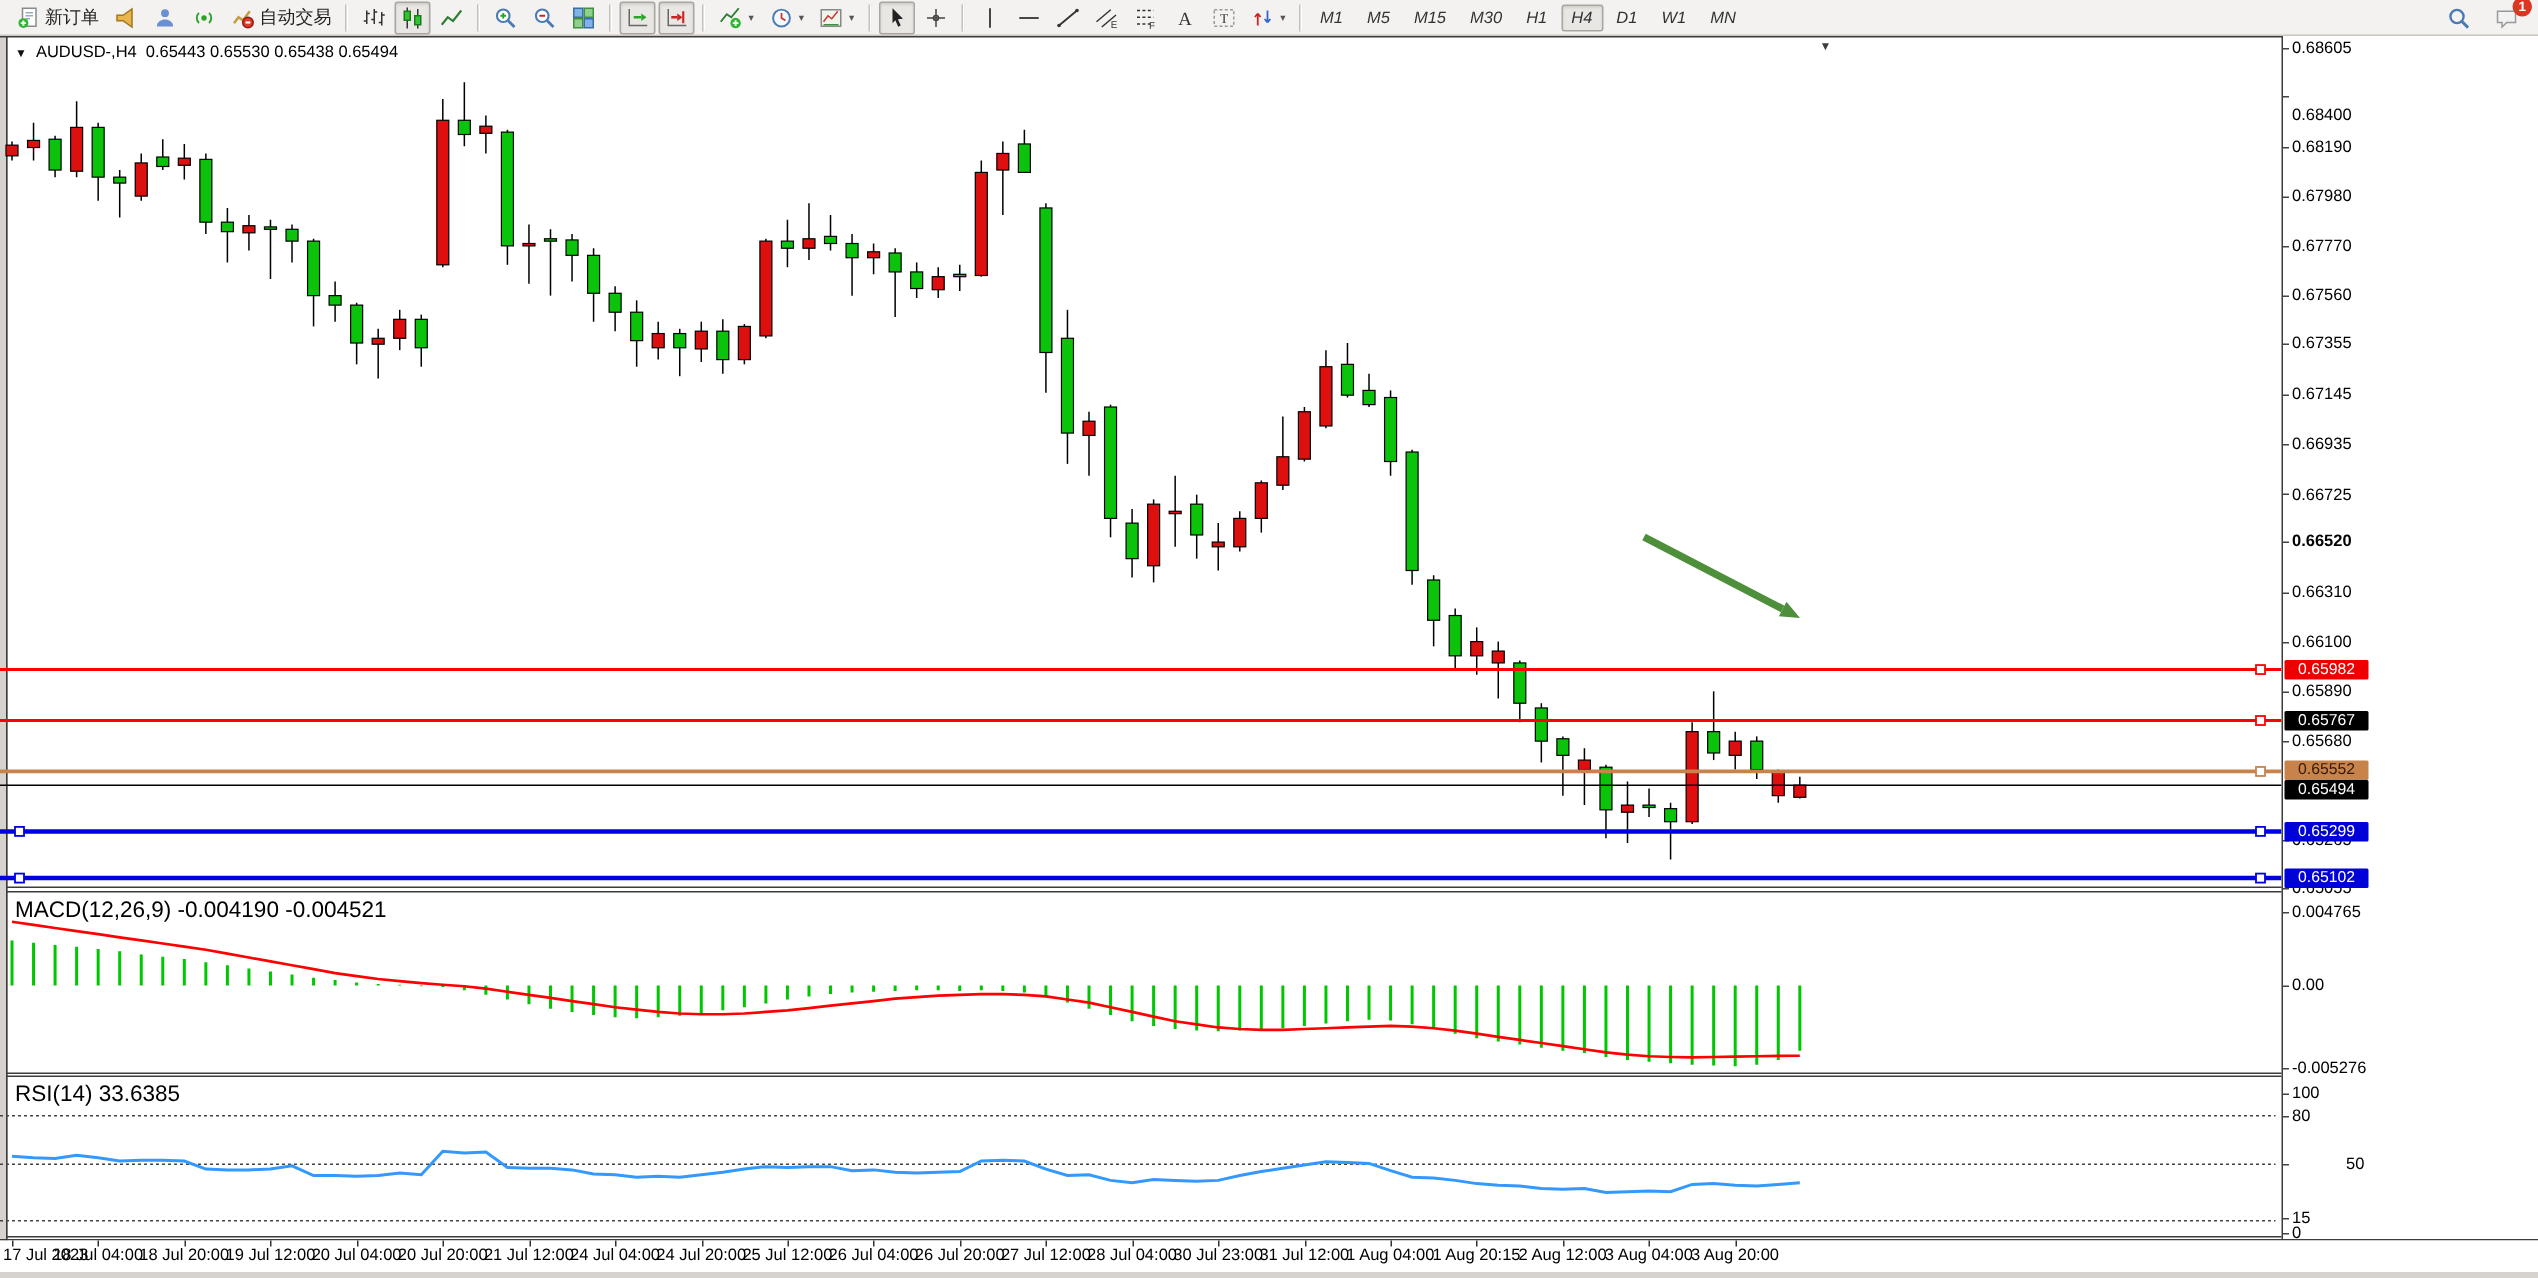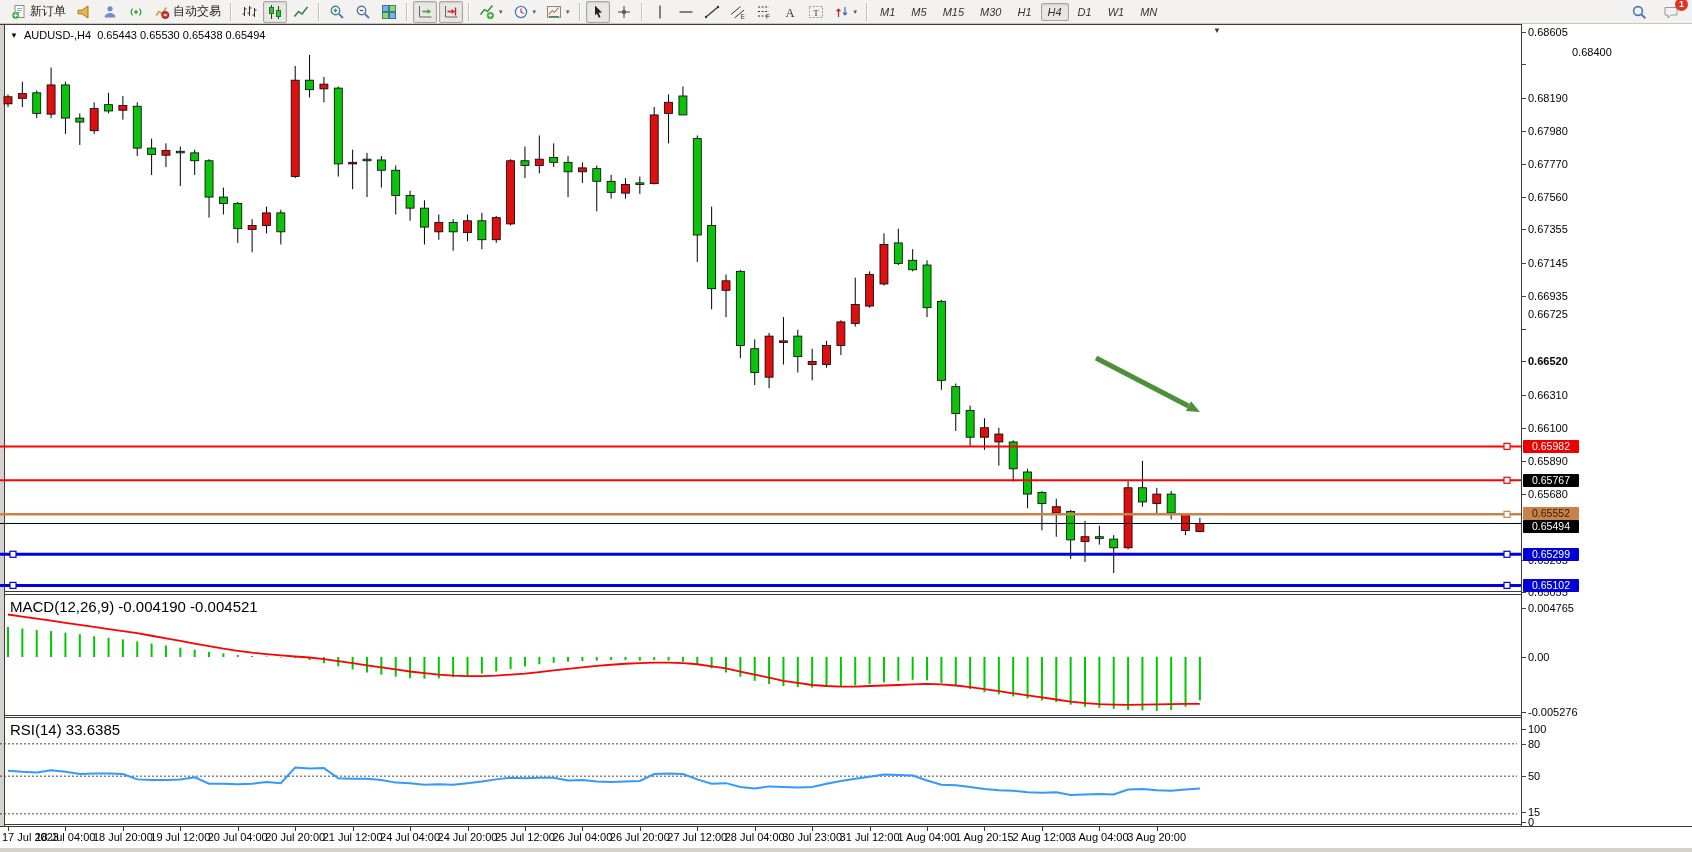--- a/index.html
+++ b/index.html
@@ -725,37 +725,37 @@
   </div>
 
   <div class="shift-marker">▼</div>
 
   <div class="ind-label" style="left:10px;top:598px;">MACD(12,26,9) -0.004190 -0.004521</div>
   <div class="ind-label" style="left:10px;top:721px;">RSI(14) 33.6385</div>
 
   <div class="axis-col">
       <div class="ptick" style="top: 2px;">0.68605</div>
       <div class="ptickdash" style="top: 8px;"></div>
-      <div class="ptick" style="top: 22px; margin-left: 44px;">0.68400</div>
+      <div class="ptick" style="top: 47px;">0.68400</div>
       <div class="ptickdash" style="top: 40.3855px;"></div>
       <div class="ptick" style="top: 67.5608px;">0.68190</div>
       <div class="ptickdash" style="top: 73.5608px;"></div>
       <div class="ptick" style="top: 100.736px;">0.67980</div>
       <div class="ptickdash" style="top: 106.736px;"></div>
       <div class="ptick" style="top: 133.912px;">0.67770</div>
       <div class="ptickdash" style="top: 139.912px;"></div>
       <div class="ptick" style="top: 167.087px;">0.67560</div>
       <div class="ptickdash" style="top: 173.087px;"></div>
       <div class="ptick" style="top: 199.472px;">0.67355</div>
       <div class="ptickdash" style="top: 205.472px;"></div>
       <div class="ptick" style="top: 232.648px;">0.67145</div>
       <div class="ptickdash" style="top: 238.648px;"></div>
       <div class="ptick" style="top: 265.823px;">0.66935</div>
       <div class="ptickdash" style="top: 271.823px;"></div>
-      <div class="ptick" style="top: 284px; text-align: center;">0.66725</div>
+      <div class="ptick" style="top: 300px; text-align: center;">0.66725</div>
       <div class="ptickdash" style="top: 304.998px;"></div>
       <div class="ptick" style="top: 331.384px; font-weight: bold;">0.66520</div>
       <div class="ptickdash" style="top: 337.384px;"></div>
       <div class="ptick" style="top: 364.559px;">0.66310</div>
       <div class="ptickdash" style="top: 370.559px;"></div>
       <div class="ptick" style="top: 397.735px;">0.66100</div>
       <div class="ptickdash" style="top: 403.735px;"></div>
       <div class="ptick" style="top: 430.91px;">0.65890</div>
       <div class="ptickdash" style="top: 436.91px;"></div>
       <div class="ptick" style="top: 464.085px;">0.65680</div>
@@ -767,21 +767,21 @@
       <div class="ptick" style="top: 578px;">0.004765</div>
       <div class="ptickdash" style="top: 584px;"></div>
       <div class="ptick" style="top: 627px;">0.00</div>
       <div class="ptickdash" style="top: 633px;"></div>
       <div class="ptick" style="top: 682px;">-0.005276</div>
       <div class="ptickdash" style="top: 688px;"></div>
       <div class="ptick" style="top: 699px;">100</div>
       <div class="ptickdash" style="top: 705px;"></div>
       <div class="ptick" style="top: 714px;">80</div>
       <div class="ptickdash" style="top: 720px;"></div>
-      <div class="ptick" style="top: 746px;">50</div>
+      <div class="ptick" style="top: 746px; margin-left: 36px;">50</div>
       <div class="ptickdash" style="top: 752px;"></div>
       <div class="ptick" style="top: 782px;">15</div>
       <div class="ptickdash" style="top: 788px;"></div>
       <div class="ptick" style="top: 792px;">0</div>
       <div class="ptickdash" style="top: 798px;"></div>
       <div class="ptag" style="top: 415.5px; background: rgb(238, 0, 0); color: rgb(255, 255, 255);">0.65982</div>
       <div class="ptag" style="top: 449.5px; background: #000000; color: rgb(255, 255, 255);">0.65767</div>
       <div class="ptag" style="top: 482.5px; background: rgb(200, 131, 74); color: rgb(51, 25, 10);">0.65552</div>
       <div class="ptag" style="top: 495.5px; background: rgb(0, 0, 0); color: rgb(255, 255, 255);">0.65494</div>
       <div class="ptag" style="top: 523.5px; background: rgb(0, 0, 216); color: rgb(255, 255, 255);">0.65299</div>

